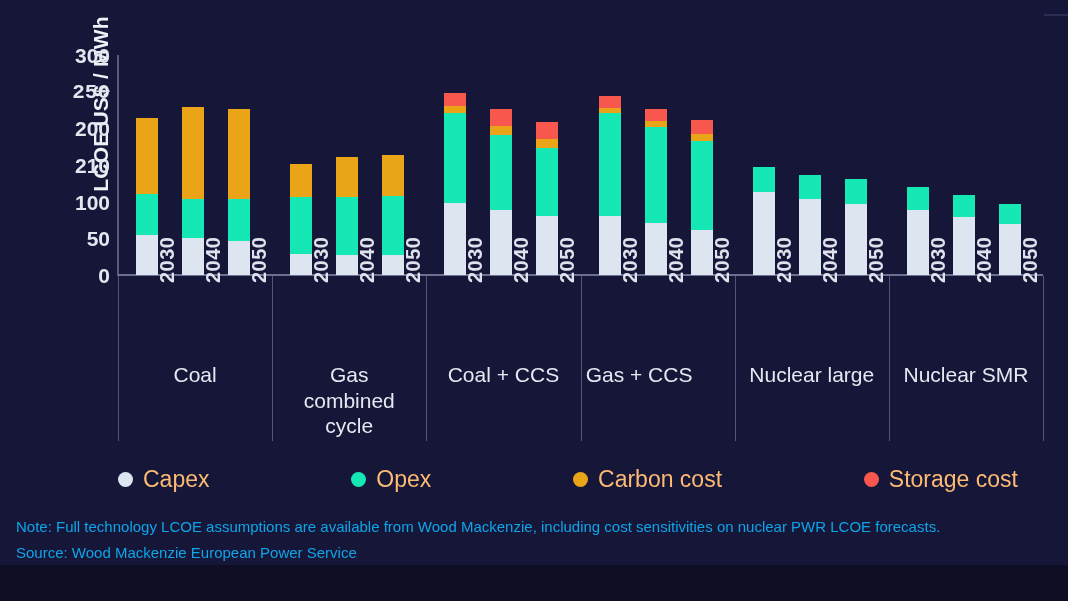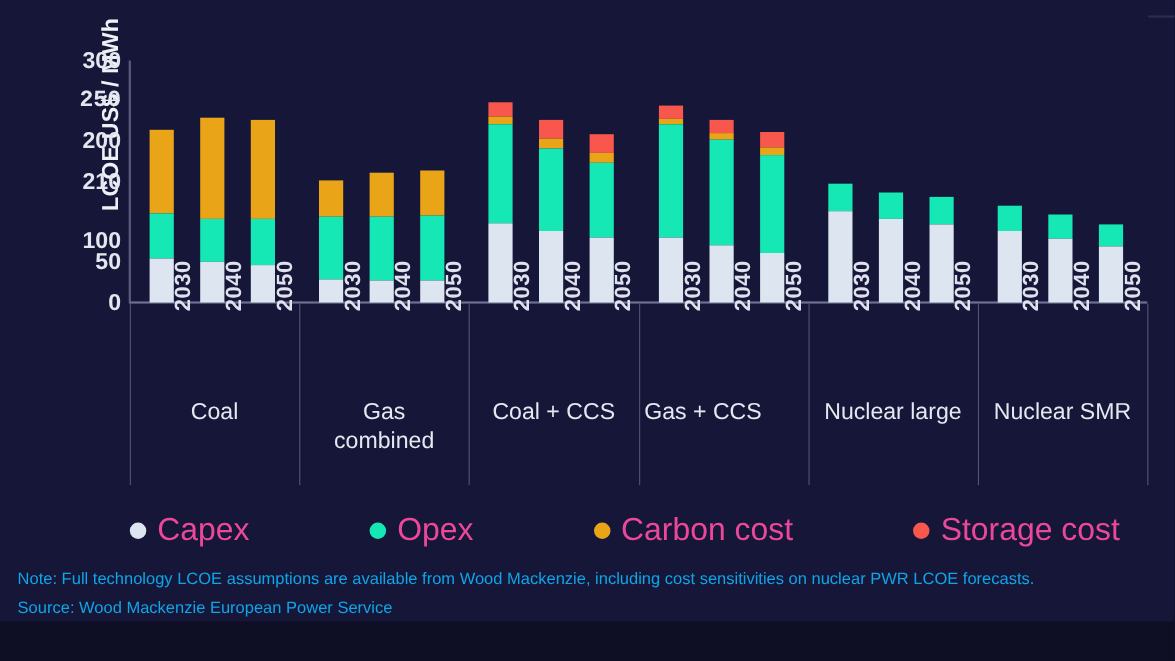--- a/index.html
+++ b/index.html
@@ -123,22 +123,22 @@
     align-items: center;
     gap: 10px;
   }
   .legend-dot {
     width: 15px;
     height: 15px;
     border-radius: 50%;
     flex: 0 0 auto;
   }
   .legend-text {
-    font-size: 29px;
-    color: #ec4899;
+    font-size: 23px;
+    color: #fdba74;
     white-space: nowrap;
   }
   
   #notes {
     position: absolute;
     left: 16px;
     top: 514px;
   }
   .note {
     font-size: 15px;
@@ -170,21 +170,21 @@
 <div id="root">
 
   <div id="top-right-streak"></div>
 
   <div id="y-label">LCOE US$ / MWh</div>
   <div id="y-ticks">
       <div class="y-tick" style="top: 0px;">300</div>
       <div class="y-tick" style="top: 36.6667px; font-family: Liberation Mono, monospace;">250</div>
       <div class="y-tick" style="top: 73.3333px;">200</div>
       <div class="y-tick" style="top: 110px;">210</div>
-      <div class="y-tick" style="top: 146.667px; margin-top: 17px;">100</div>
+      <div class="y-tick" style="top: 146.667px;">100</div>
       <div class="y-tick" style="top: 183.333px;">50</div>
       <div class="y-tick" style="top: 220px;">0</div>
     </div>
   <div id="y-axis-line"></div>
   <div id="baseline"></div>
 
   <div id="plot">
       <div class="bar" style="left: 18px;">
         <div class="seg" style="height: 40.3333px; background: rgb(221, 230, 240);"></div>
         <div class="seg" style="height: 41.0667px; background: rgb(21, 231, 181);"></div>
@@ -282,20 +282,21 @@
       <div class="xtick" style="left: 248px;">2050</div>
       <div class="glabel" style="left: 118px; width: 154.167px;">
         <div>Coal</div>
       </div>
       <div class="xtick" style="left: 310.167px;">2030</div>
       <div class="xtick" style="left: 356.167px;">2040</div>
       <div class="xtick" style="left: 402.167px;">2050</div>
       <div class="glabel" style="left: 272.167px; width: 154.167px;">
         <div>Gas</div>
         <div>combined</div>
+        <div>cycle</div>
       </div>
       <div class="xtick" style="left: 464.333px;">2030</div>
       <div class="xtick" style="left: 510.333px;">2040</div>
       <div class="xtick" style="left: 556.333px;">2050</div>
       <div class="glabel" style="left: 426.333px; width: 154.167px;">
         <div>Coal + CCS</div>
       </div>
       <div class="xtick" style="left: 618.5px;">2030</div>
       <div class="xtick" style="left: 664.5px;">2040</div>
       <div class="xtick" style="left: 710.5px;">2050</div>

